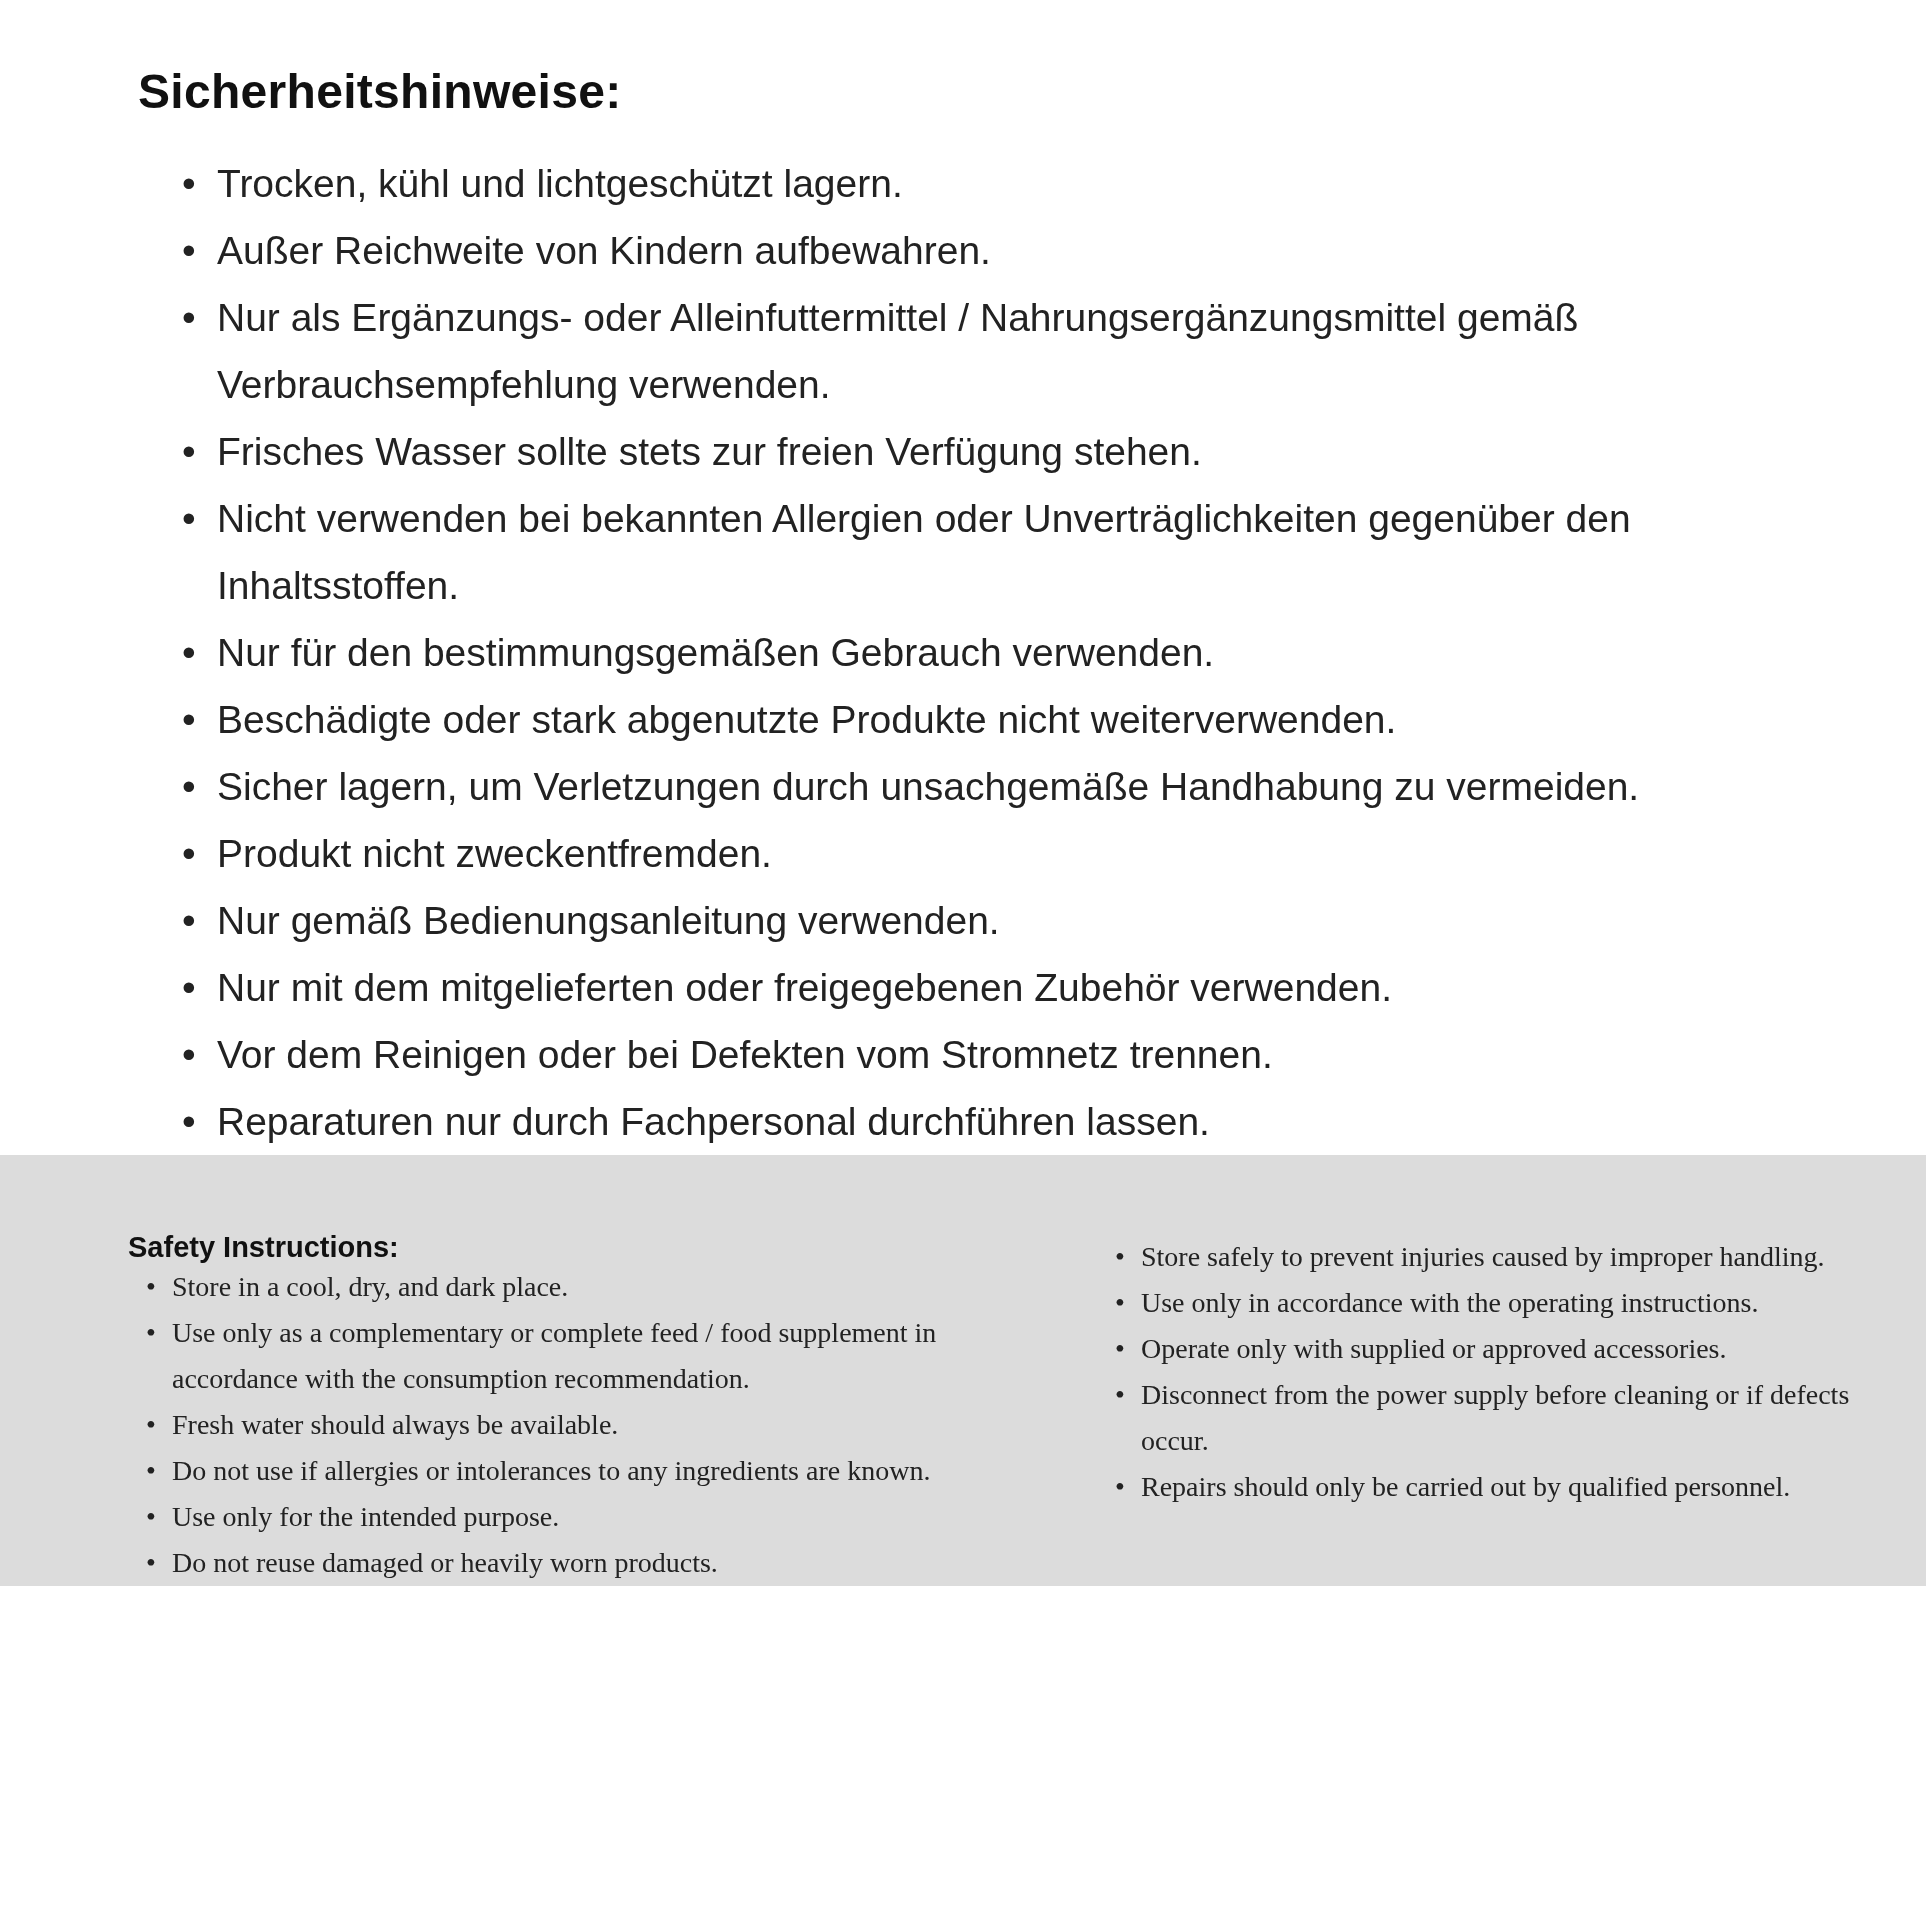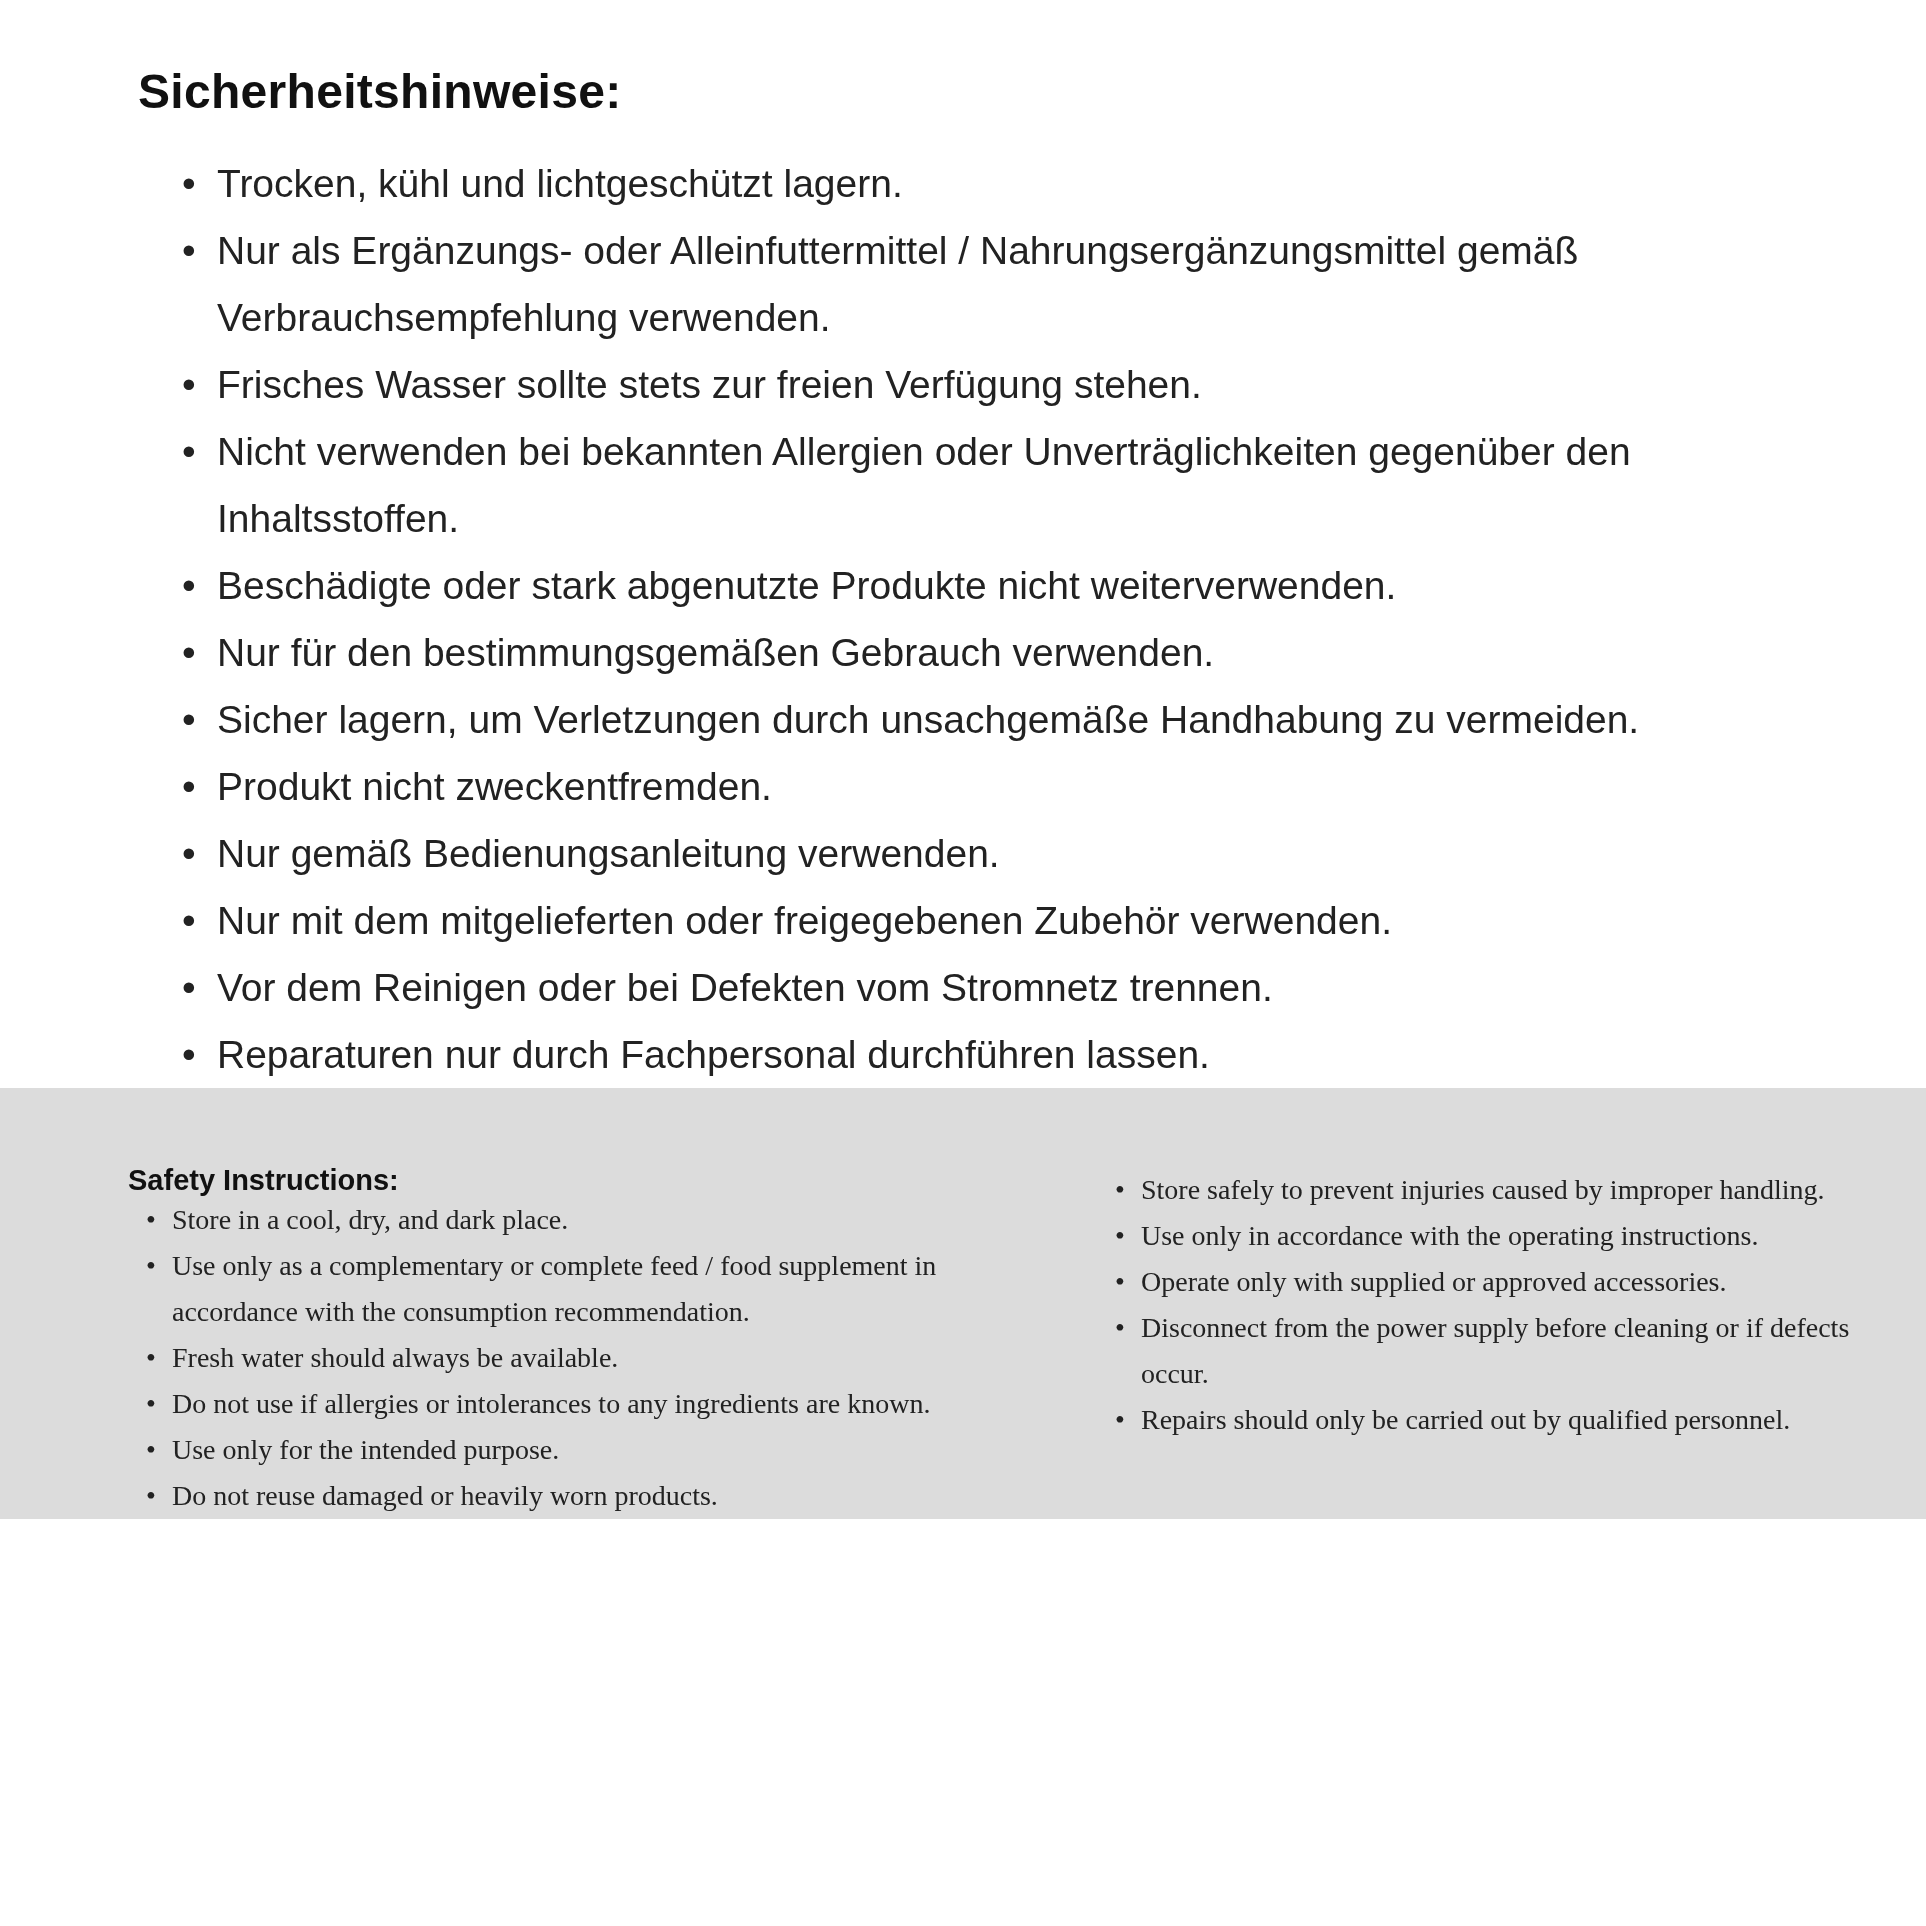--- a/index.html
+++ b/index.html
@@ -95,25 +95,26 @@
 </style>
 </head>
 <body>
 
 <div class="page">
 
   <section class="german-section">
     <h1 class="german-title">Sicherheitshinweise:</h1>
     <ul class="bullets lg">
         <li>Trocken, kühl und lichtgeschützt lagern.</li>
+        <li>Außer Reichweite von Kindern aufbewahren.</li>
         <li>Nur als Ergänzungs- oder Alleinfuttermittel / Nahrungsergänzungsmittel gemäß Verbrauchsempfehlung verwenden.</li>
         <li>Frisches Wasser sollte stets zur freien Verfügung stehen.</li>
         <li>Nicht verwenden bei bekannten Allergien oder Unverträglichkeiten gegenüber den Inhaltsstoffen.</li>
+        <li>Nur für den bestimmungsgemäßen Gebrauch verwenden.</li>
         <li>Beschädigte oder stark abgenutzte Produkte nicht weiterverwenden.</li>
-        <li>Nur für den bestimmungsgemäßen Gebrauch verwenden.</li>
         <li>Sicher lagern, um Verletzungen durch unsachgemäße Handhabung zu vermeiden.</li>
         <li>Produkt nicht zweckentfremden.</li>
         <li>Nur gemäß Bedienungsanleitung verwenden.</li>
         <li>Nur mit dem mitgelieferten oder freigegebenen Zubehör verwenden.</li>
         <li>Vor dem Reinigen oder bei Defekten vom Stromnetz trennen.</li>
         <li>Reparaturen nur durch Fachpersonal durchführen lassen.</li>
       </ul>
   </section>
 
   <section class="english-section">

